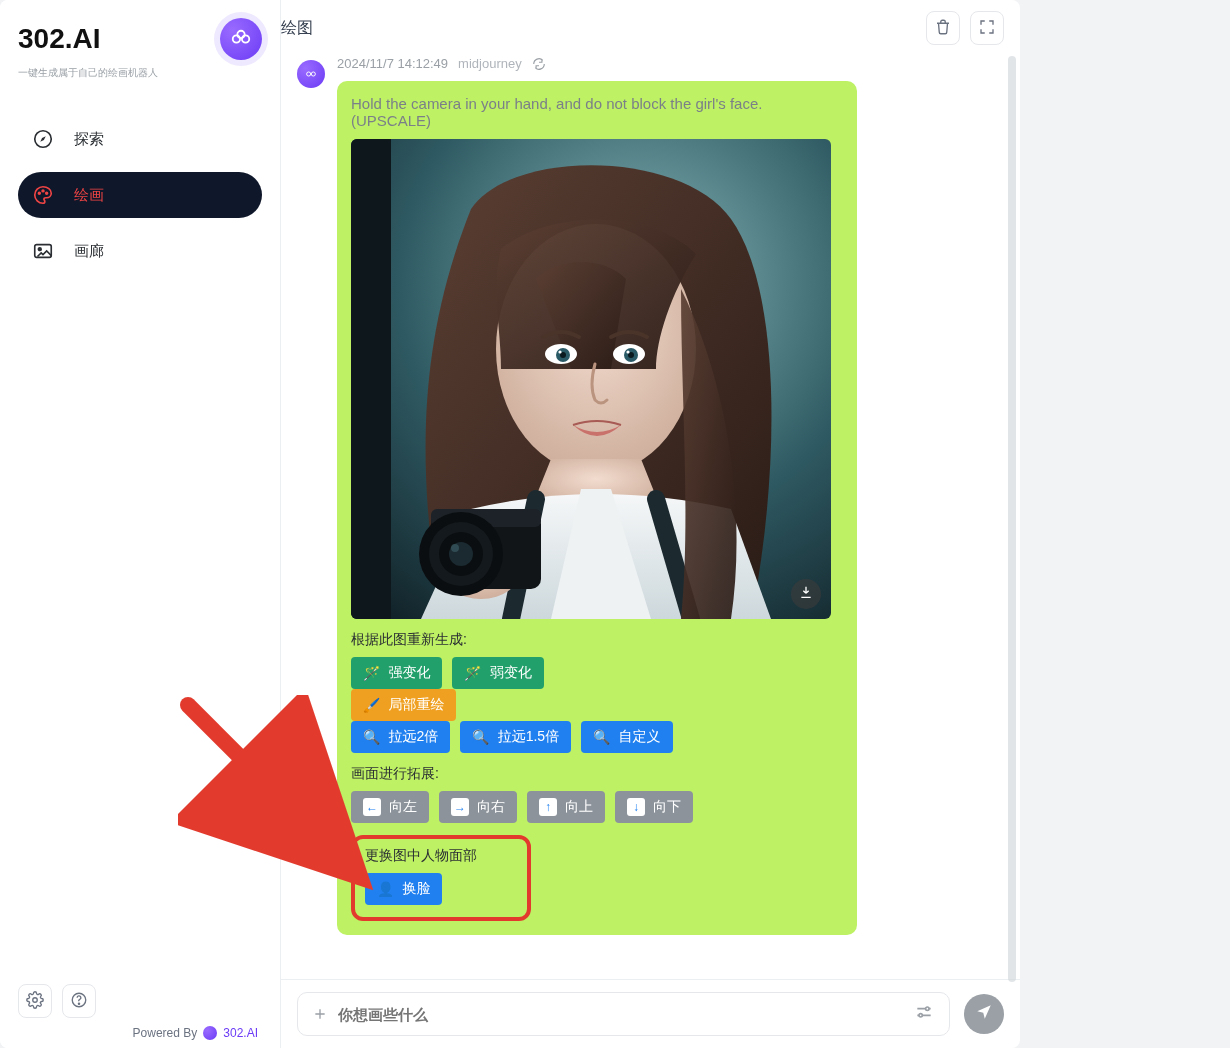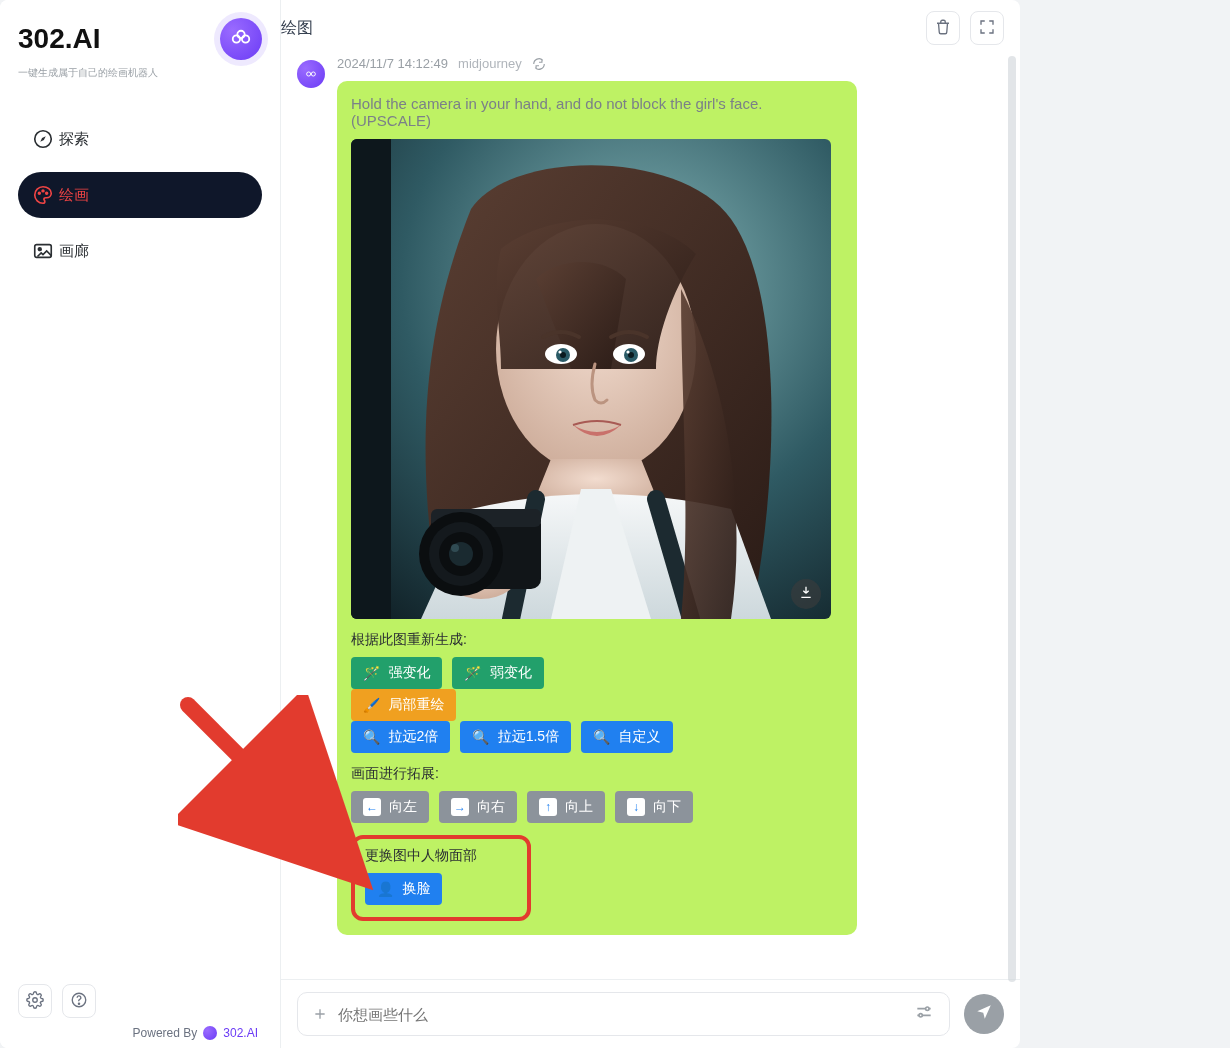--- a/index.html
+++ b/index.html
@@ -6,21 +6,21 @@
   html, body { height: 100%; font-family: -apple-system, BlinkMacSystemFont, "Segoe UI", Helvetica, Arial, sans-serif; background: #f1f3f5; }
   .app { width: 1020px; height: 1048px; display: flex; background: #fff; border-radius: 8px; overflow: hidden; position: relative; }
   
   .sidebar { width: 280px; background: #fff; display: flex; flex-direction: column; padding: 18px 18px 8px; }
   .brand-row { display: flex; align-items: center; justify-content: space-between; }
   .brand-title { font-size: 28px; font-weight: 800; color: #111; }
   .brand-sub { font-size: 10px; color: #9aa0a6; margin-top: 6px; }
   .brand-logo { width: 42px; height: 42px; border-radius: 50%; background: radial-gradient(circle at 30% 30%, #9a6bff, #6b3bf5); display: flex; align-items: center; justify-content: center; box-shadow: 0 0 0 6px rgba(116,74,245,0.12); }
   .brand-logo svg { width: 22px; height: 22px; }
   .nav { margin-top: 36px; display: flex; flex-direction: column; gap: 10px; }
-  .nav-item { display: flex; align-items: center; gap: 5px; padding: 12px 14px; border-radius: 24px; color: #2b2f33; cursor: pointer; font-size: 15px; }
+  .nav-item { display: flex; align-items: center; gap: 20px; padding: 12px 14px; border-radius: 24px; color: #2b2f33; cursor: pointer; font-size: 15px; }
   .nav-item.active { background: #0f172a; color: #ef4444; }
   .nav-item .icon { width: 22px; height: 22px; display: inline-flex; align-items: center; justify-content: center; }
   .sidebar-footer { margin-top: auto; }
   .footer-icons { display: flex; gap: 10px; }
   .square-btn { width: 34px; height: 34px; border: 1px solid #e5e7eb; border-radius: 8px; background: #fff; display: flex; align-items: center; justify-content: center; color: #6b7280; cursor: pointer; }
   .powered { text-align: right; color: #6b7280; font-size: 12px; margin-top: 8px; display: flex; align-items: center; justify-content: flex-end; gap: 6px; padding-right: 4px; }
   .powered-badge { width: 14px; height: 14px; border-radius: 50%; background: radial-gradient(circle at 30% 30%, #9a6bff, #6b3bf5); display: inline-flex; }
   
   .main { flex: 1; display: flex; flex-direction: column; position: relative; }
   .topbar { height: 56px; display: flex; align-items: center; position: relative; border-left: 1px solid #eceff1; }
@@ -49,21 +49,21 @@
   .btn.blue { background: #2080f0; }
   .btn.grey { background: #8c939b; }
   .emoji { font-size: 14px; line-height: 1; }
   .arrow-badge { width: 18px; height: 18px; border-radius: 3px; background: #fff; color: #2080f0; display: inline-flex; align-items: center; justify-content: center; font-size: 12px; font-weight: 700; }
   .highlight-box { border: 4px solid #e23b2e; border-radius: 12px; padding: 8px 10px 12px; margin-top: 12px; width: 180px; pointer-events: none; }
   .highlight-box * { pointer-events: auto; }
   
   .chat-input-bar { border-top: 1px solid #eceff1; border-left: 1px solid #eceff1; padding: 12px 16px; display: flex; align-items: center; gap: 14px; }
   .input-box { flex: 1; border: 1px solid #e5e7eb; border-radius: 10px; padding: 10px 14px; display: flex; align-items: center; gap: 10px; color: #9aa0a6; }
   .input-box .plus { width: 16px; height: 16px; color: #9aa0a6; }
-  .input-box input { flex: 1; border: none; outline: none; font-size: 15px; background: transparent; color: #111; }
+  .input-box input { flex: 1; border: none; outline: none; font-size: 15px; background: transparent; color: #111; font-weight: bold; }
   .tune-btn { width: 22px; height: 22px; color: #9aa0a6; display: inline-flex; align-items: center; justify-content: center; cursor: pointer; }
   .send-btn { width: 40px; height: 40px; border-radius: 50%; background: #9aa0a6; display: flex; align-items: center; justify-content: center; cursor: pointer; }
   .send-btn svg { width: 18px; height: 18px; color: #fff; }
   
   .arrow-overlay { position: absolute; left: 178px; top: 695px; width: 200px; height: 200px; pointer-events: none; }
   
   .main-scroll-hint { position: absolute; right: 4px; top: 56px; bottom: 66px; width: 8px; background: #cfd3d8; border-radius: 4px; opacity: 0.6; }
 </style>
 </head>
 <body>

